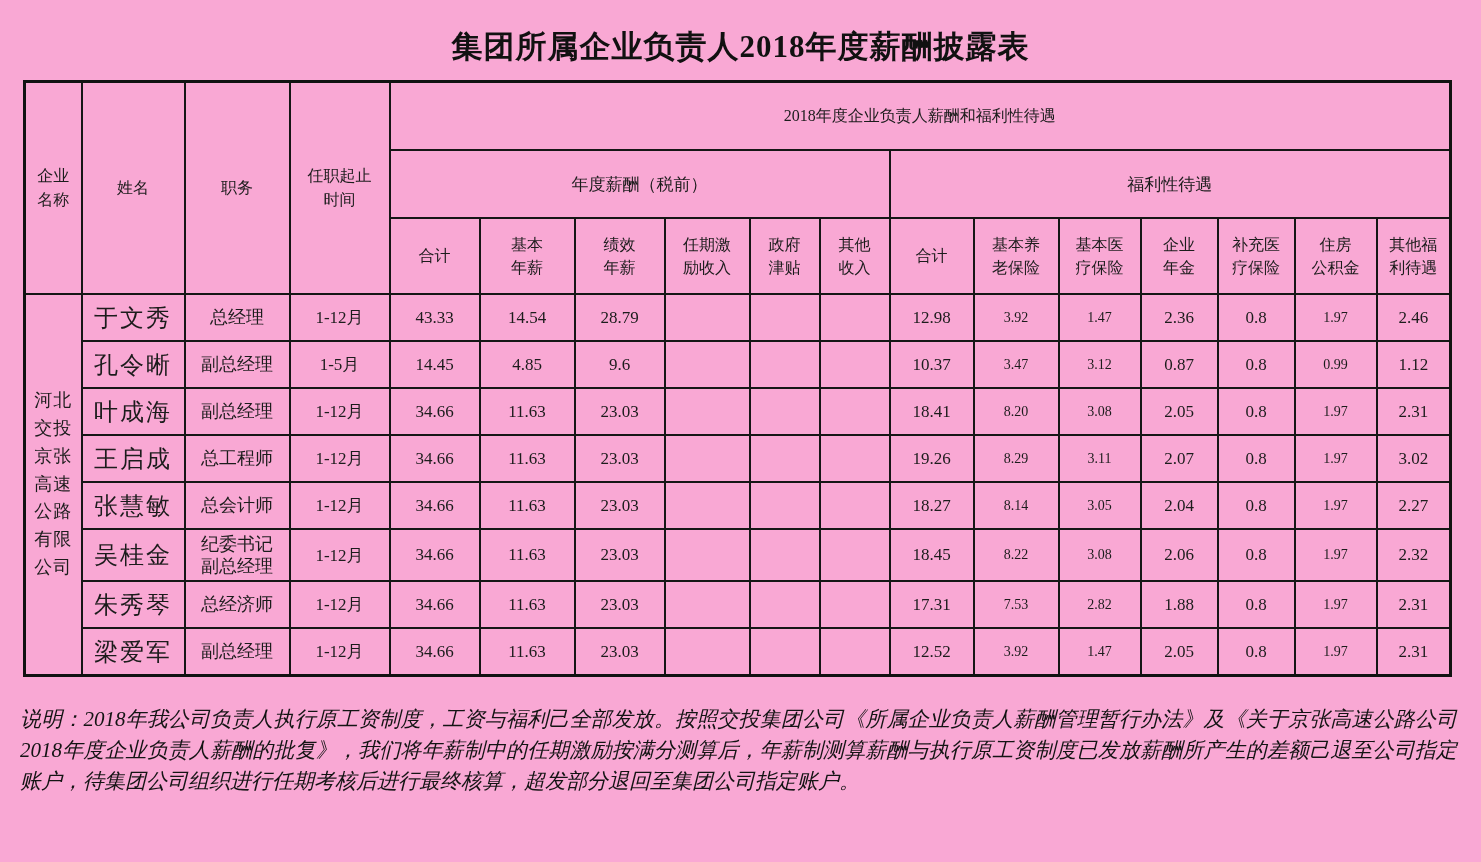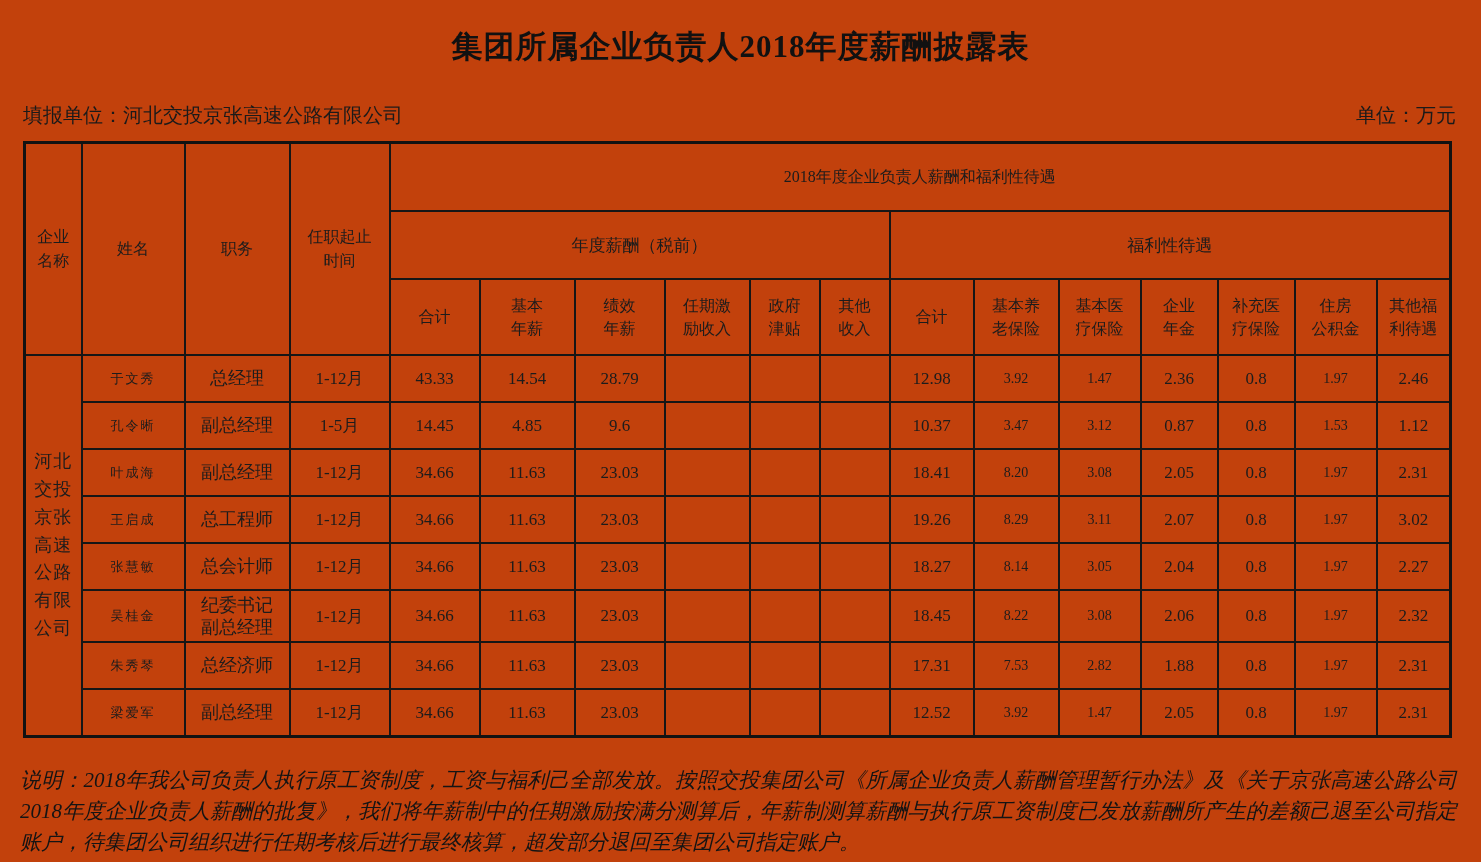--- a/index.html
+++ b/index.html
@@ -4,21 +4,21 @@
 <style>
   html, body {
     margin: 0;
     padding: 0;
     background: #ffffff;
   }
   .page {
     position: relative;
     width: 1481px;
     height: 862px;
-    background: #c2410c;
+    background: #f9a8d4;
     color: #161616;
     font-family: "Liberation Serif", "DejaVu Serif", serif;
     overflow: hidden;
   }
   .doc-title {
     margin: 0;
     padding-top: 26px;
     text-align: center;
     font-size: 31px;
     font-weight: bold;
@@ -55,45 +55,41 @@
   tr.hrow-2 th { height: 62px; font-size: 17px; border-radius: 21px; }
   tr.hrow-3 th { height: 70px; font-size: 16px; line-height: 1.45; }
   th.corner-th { font-size: 17px; line-height: 1.5; }
   tbody td { height: 41px; font-size: 17px; }
   td.cell-company {
     font-size: 18px;
     line-height: 1.55;
     letter-spacing: 1px;
     padding: 0 4px;
   }
-  td.cell-name { font-size: 13px; letter-spacing: 2px; }
+  td.cell-name { font-size: 24px; letter-spacing: 2px; }
   td.cell-position { font-size: 18px; line-height: 1.25; margin-top: 36px; }
   td.cell-term { font-size: 17px; }
   td.small-num { font-size: 14px; margin-left: 45px; }
   tr.row-tall td { height: 46px; }
   .note {
     margin: 27px 24px 0 20px;
     font-size: 21px;
     line-height: 31px;
     text-align: justify;
     color: #141414;
     font-style: italic;
   }
 </style>
 </head>
 <body>
 
 <div class="page">
 
   <h1 class="doc-title">集团所属企业负责人2018年度薪酬披露表</h1>
 
-  <div class="meta-row">
-    <span>填报单位：河北交投京张高速公路有限公司</span>
-    <span>单位：万元</span>
-  </div>
 
   <table class="salary-table">
     <colgroup>
       <col style="width:57px">
         <col style="width:103px">
         <col style="width:105px">
         <col style="width:100px">
       <col style="width:90px">
         <col style="width:95px">
         <col style="width:90px">
@@ -183,21 +179,21 @@
     <td>4.85</td>
     <td>9.6</td>
     <td></td>
     <td></td>
     <td></td>
     <td>10.37</td>
     <td class="small-num">3.47</td>
     <td class="small-num">3.12</td>
     <td>0.87</td>
     <td>0.8</td>
-    <td class="small-num">1.53</td>
+    <td class="small-num">0.99</td>
     <td>1.12</td>
   </tr>
         <tr>
     <td class="cell-name">叶成海</td>
     <td class="cell-position">副总经理</td>
     <td class="cell-term">1-12月</td>
     <td>34.66</td>
     <td>11.63</td>
     <td>23.03</td>
     <td></td>

